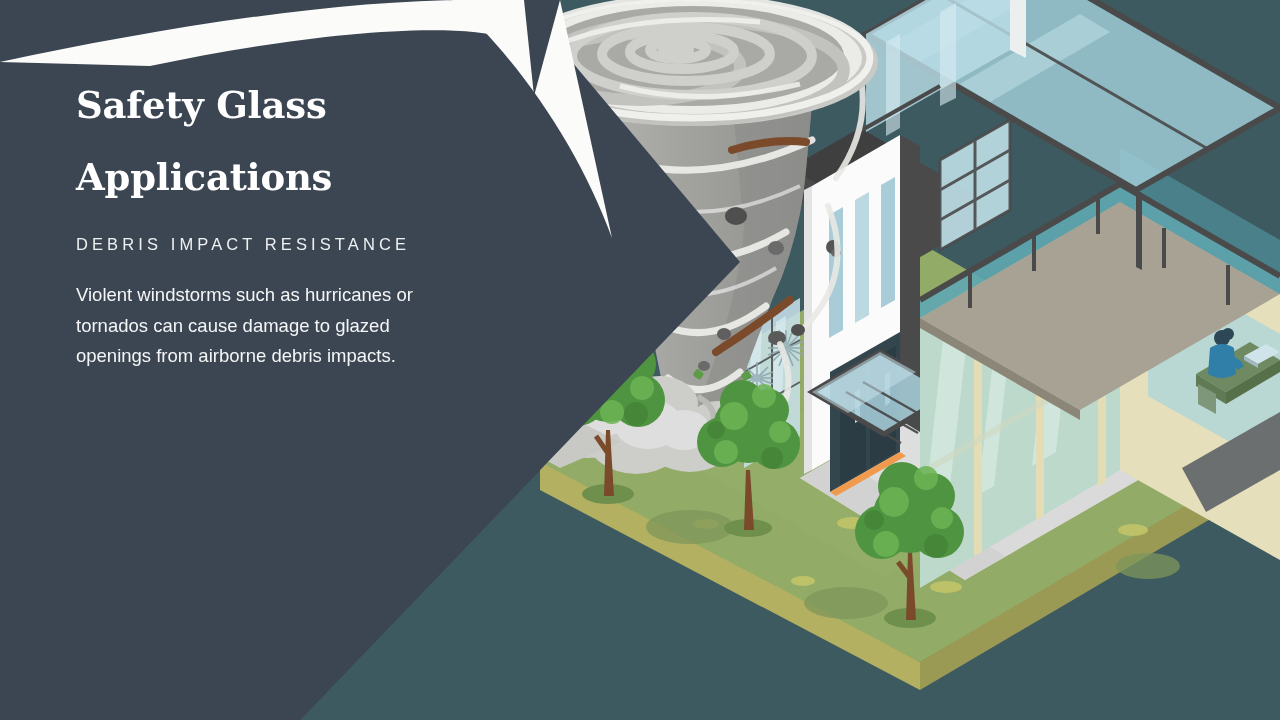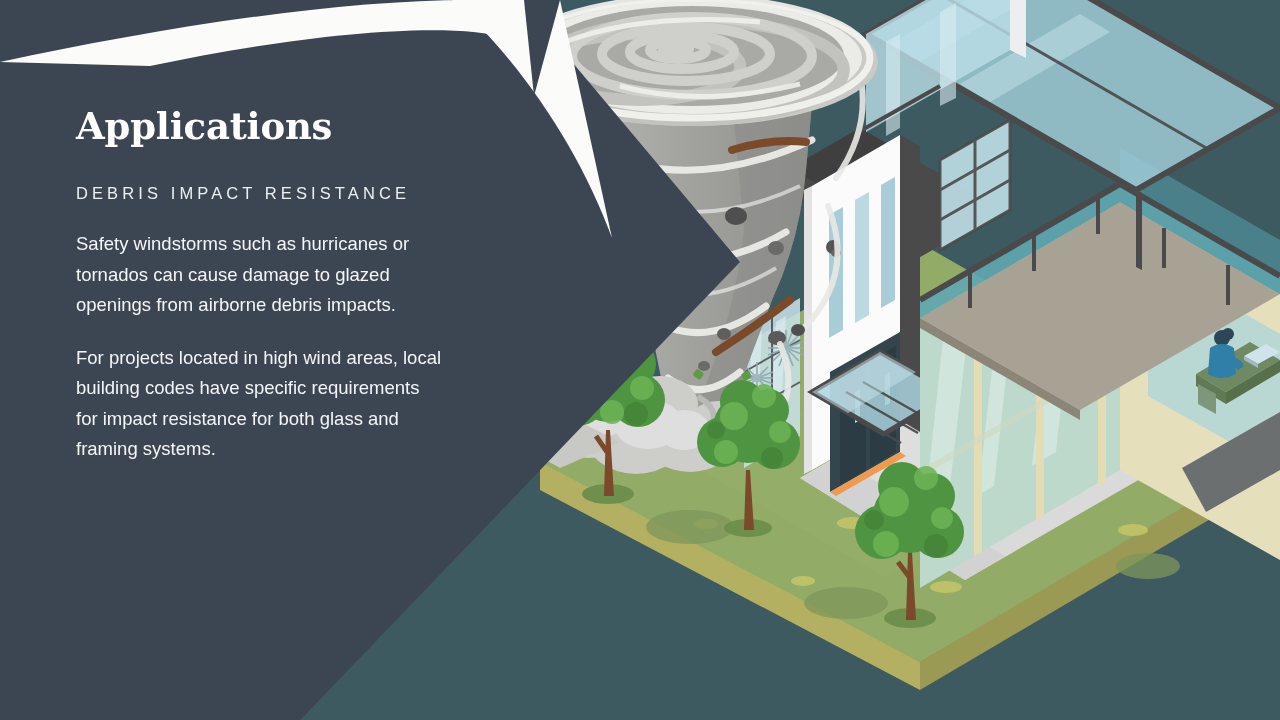--- a/index.html
+++ b/index.html
@@ -492,21 +492,21 @@
       <path d="M0,62 C150,30 330,0 470,0 L560,0 L524,44 C470,16 300,34 150,66 Z" fill="#fbfbf9"></path>
       <path d="M452,0 L560,0 L612,238 C580,150 520,60 452,0 Z" fill="#fbfbf9"></path>
 
       <path d="M524,0 L560,0 L534,96 Z" fill="#3c4652"></path>
     </g>
   </svg>
 
   <div class="txt-layer">
     <div class="txt-inner">
       <h1 class="title">
+        <span class="l1">Safety Glass</span>
         <span class="l2">Applications</span>
       </h1>
       <div class="subtitle">DEBRIS IMPACT RESISTANCE</div>
-      <p class="body">Safety windstorms such as hurricanes or tornados can cause damage to glazed openings from airborne debris impacts.</p>
-      <p class="body">For projects located in high wind areas, local building codes have specific requirements for impact resistance for both glass and framing systems.</p>
+      <p class="body">Violent windstorms such as hurricanes or tornados can cause damage to glazed openings from airborne debris impacts.</p>
     </div>
   </div>
 
 </div>
 
 </body></html>

